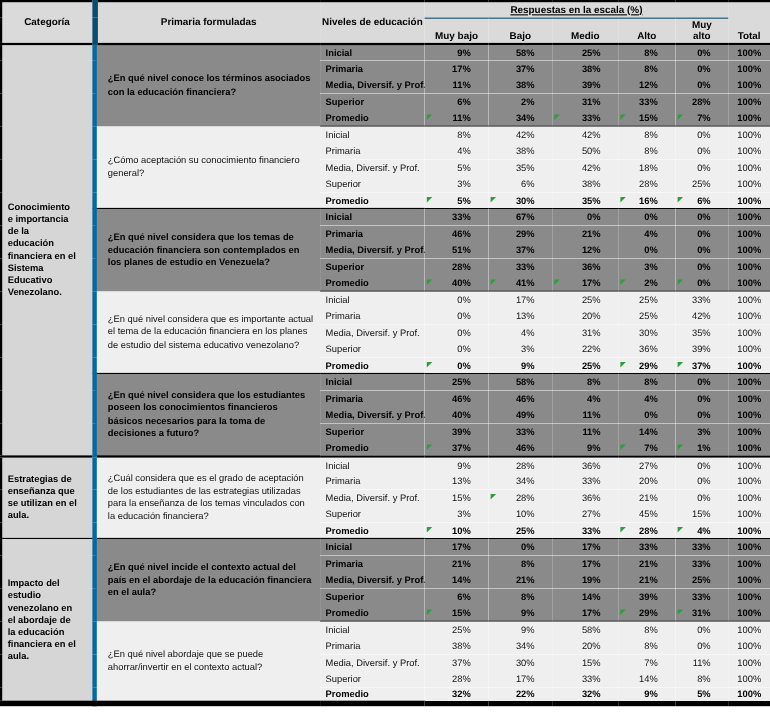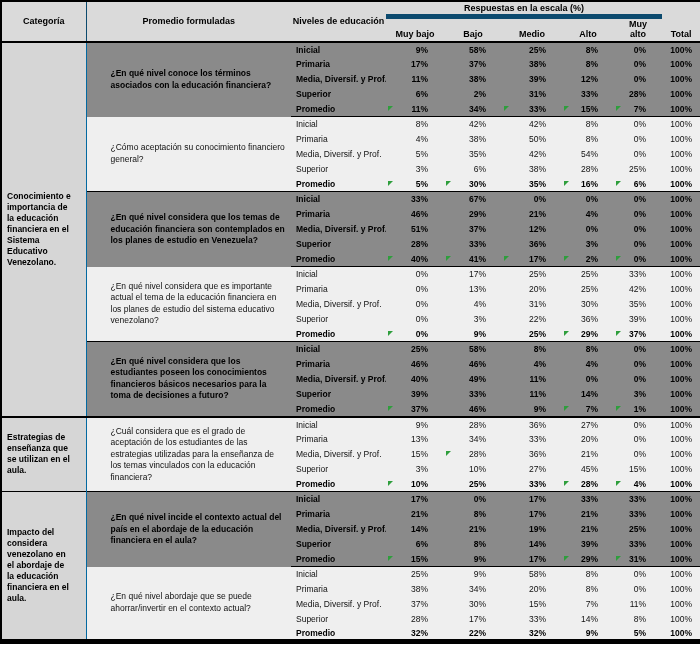--- a/index.html
+++ b/index.html
@@ -9,36 +9,36 @@
     font-family: "Liberation Sans", sans-serif;
   }
   table#survey {
     width: 700px; border-collapse: collapse; table-layout: fixed;
     border: 2px solid #000; border-bottom: 5px solid #000;
   }
   th {
     background: #DADADA; color: #000; font-weight: bold; font-size: 9px;
     vertical-align: bottom; text-align: center; line-height: 10px;
   }
-  th.hspan { border-bottom: 5px solid #0c4a6e; height: 15px; vertical-align: middle; }
+  th.hspan { border-bottom: 1px solid #0c4a6e; height: 15px; vertical-align: middle; text-decoration: underline; }
   .hb { border-bottom: 2px solid #000; }
   tr.h2 th { height: 16px; padding: 0 6px 2px 6px; white-space: normal; }
   th.catg, th.preg, th.niv { vertical-align: middle; }
-  th.catg { border-right: 1px solid #0c4a6e; }
+  th.catg { border-right: 5px solid #0c4a6e; }
   th.tot { padding-bottom: 2px; }
   td { height: 15px; font-size: 8.5px; color: #111; vertical-align: middle; }
   tr.dark td { background: #8A8A8A; color: #000; font-weight: bold; }
   tr.light td { background: #EFEFEF; }
   tr.light.avg td { font-weight: bold; color: #000; }
   td.cat-cell {
     background: #D6D6D6 !important; color: #000; font-weight: bold;
     font-size: 8.5px; line-height: 11px; padding: 2px 14px 2px 5px;
-    border-right: 1px solid #0369a1; vertical-align: middle;
+    border-right: 4px solid #0369a1; vertical-align: middle;
   }
-  td.q-cell { font-size: 8.5px; line-height: 11.5px; padding: 2px 5px 2px 24px; }
+  td.q-cell { font-size: 8.5px; line-height: 11.5px; padding: 2px 5px 2px 10px; }
   td.lv-cell { padding-left: 5px; white-space: nowrap; overflow: hidden; margin-top: 13px; }
   td.val { text-align: right; padding-right: 16px; position: relative; white-space: nowrap; }
   td.val.total { padding-right: 8px; }
   tr.cat-start td { border-top: 2px solid #000; }
   tr.dk-top td { border-top: 1px solid #000; }
   tr.dk-bot td { border-bottom: 1px solid #000; }
   .flag {
     position: absolute; left: 2px; top: 4px; width: 0; height: 0;
     border-top: 5px solid #2E9E3C; border-right: 5px solid transparent;
     display: inline-block;
@@ -55,21 +55,21 @@
     <col style="width:58px">
       <col style="width:58px">
       <col style="width:60px">
     <col style="width:52px">
       <col style="width:48px">
       <col style="width:39px">
   </colgroup>
   <thead>
     <tr>
       <th class="hb catg" rowspan="2">Categoría</th>
-      <th class="hb preg" rowspan="2">Promedio formuladas</th>
+      <th class="hb preg" rowspan="2">Primaria formuladas</th>
       <th class="hb niv" rowspan="2">Niveles de educación</th>
       <th class="hspan" colspan="5">Respuestas en la escala (%)</th>
       <th class="hb tot" rowspan="2">Total</th>
     </tr>
     <tr class="h2">
       <th class="hb">Muy bajo</th>
       <th class="hb">Bajo</th>
       <th class="hb">Medio</th>
       <th class="hb">Alto</th>
       <th class="hb">Muy alto</th>
@@ -140,21 +140,21 @@
         <td class="val"><span>50%</span></td>
         <td class="val"><span>8%</span></td>
         <td class="val"><span>0%</span></td>
         <td class="val total"><span>100%</span></td>
       </tr>
       <tr class="light">
         <td class="lv-cell">Media, Diversif. y Prof.</td>
         <td class="val"><span>5%</span></td>
         <td class="val"><span>35%</span></td>
         <td class="val"><span>42%</span></td>
-        <td class="val"><span>54%</span></td>
+        <td class="val"><span>18%</span></td>
         <td class="val"><span>0%</span></td>
         <td class="val total"><span>100%</span></td>
       </tr>
       <tr class="light">
         <td class="lv-cell">Superior</td>
         <td class="val"><span>3%</span></td>
         <td class="val"><span>6%</span></td>
         <td class="val"><span>38%</span></td>
         <td class="val"><span>28%</span></td>
         <td class="val"><span>25%</span></td>
@@ -348,21 +348,21 @@
       <tr class="light avg">
         <td class="lv-cell">Promedio</td>
         <td class="val"><span class="flag"></span><span>10%</span></td>
         <td class="val"><span>25%</span></td>
         <td class="val"><span>33%</span></td>
         <td class="val"><span class="flag"></span><span>28%</span></td>
         <td class="val"><span class="flag"></span><span>4%</span></td>
         <td class="val total"><span>100%</span></td>
       </tr>
       <tr class="dark cat-start dk-top">
-        <td class="cat-cell" rowspan="10">Impacto del considera venezolano en el abordaje de la educación financiera en el aula.</td>
+        <td class="cat-cell" rowspan="10">Impacto del estudio venezolano en el abordaje de la educación financiera en el aula.</td>
         <td class="q-cell" rowspan="5">¿En qué nivel incide el contexto actual del país en el abordaje de la educación financiera en el aula?</td>
         <td class="lv-cell">Inicial</td>
         <td class="val"><span>17%</span></td>
         <td class="val"><span>0%</span></td>
         <td class="val"><span>17%</span></td>
         <td class="val"><span>33%</span></td>
         <td class="val"><span>33%</span></td>
         <td class="val total"><span>100%</span></td>
       </tr>
       <tr class="dark">

